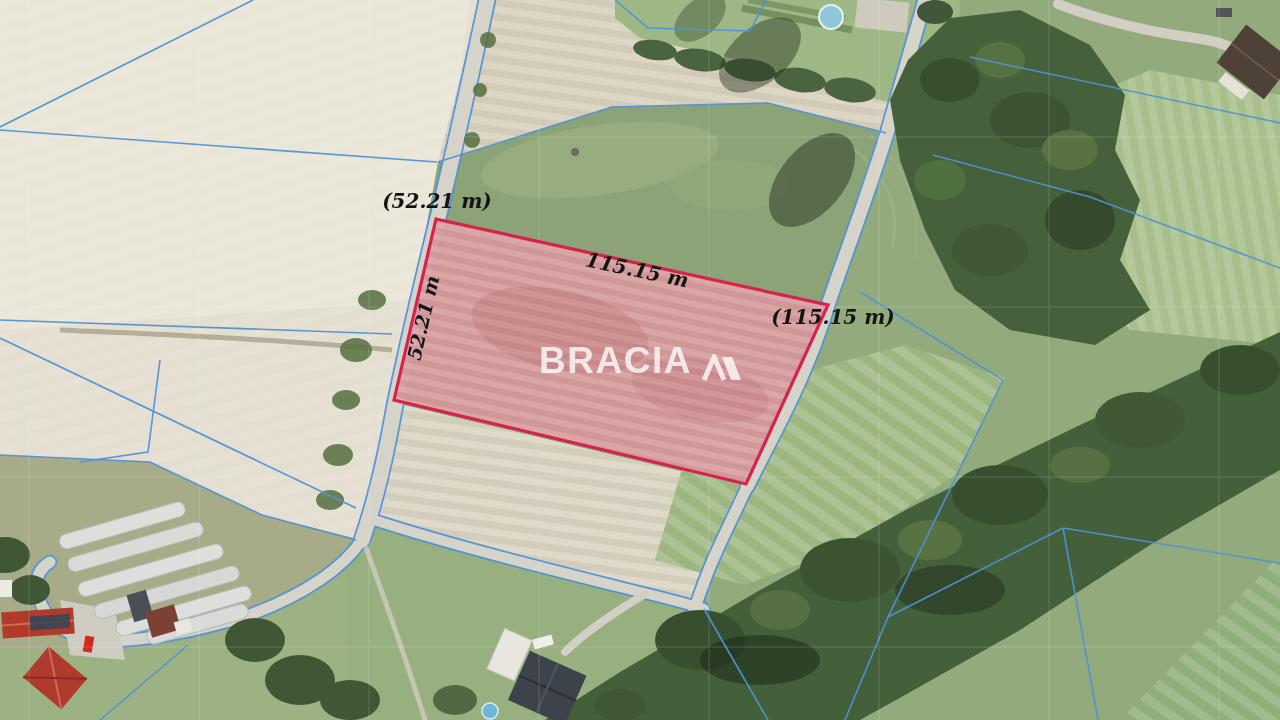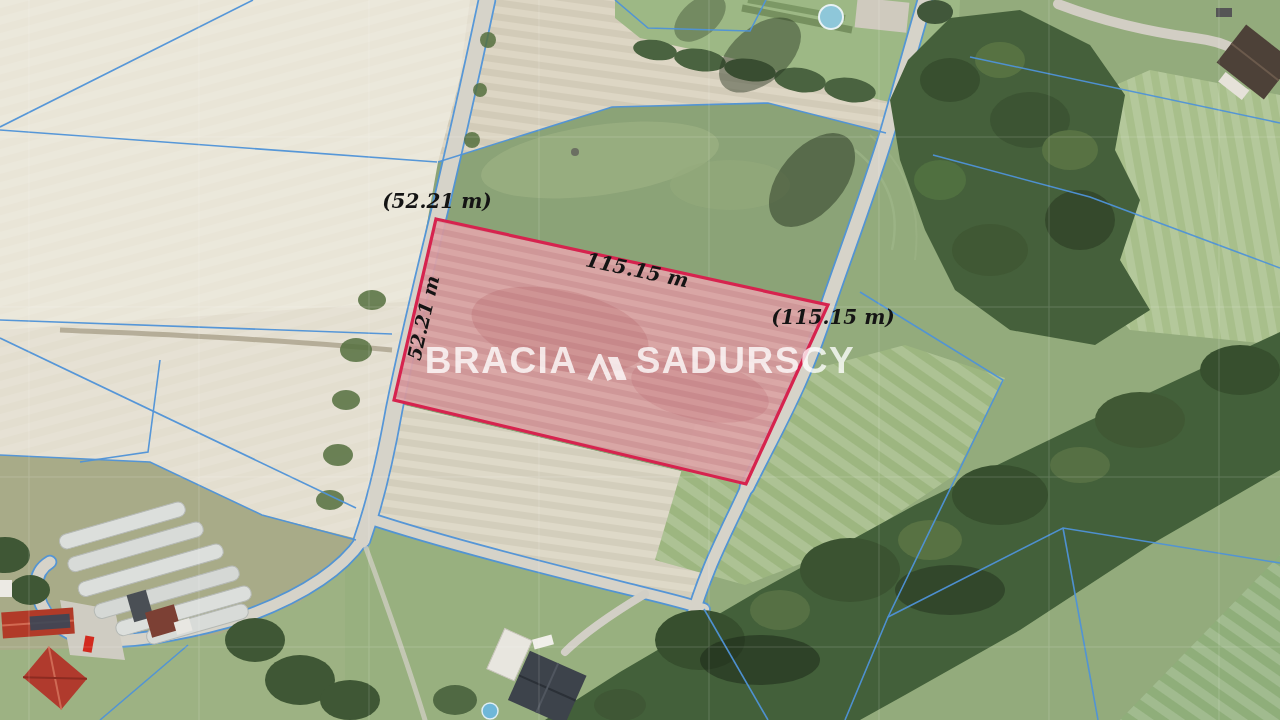--- a/index.html
+++ b/index.html
@@ -266,15 +266,14 @@
     <text class="dim-label" x="424" y="324" font-size="19" text-anchor="middle" transform="rotate(-77 424 318)">52.21 m</text>
   </g>
 </svg>
 
 <div class="watermark">
   <span>BRACIA</span>
   <svg width="40" height="28" viewBox="0 0 40 28">
     <polyline points="3,26 13,3 23,26" fill="none" stroke="currentColor" stroke-width="5"></polyline>
     <polygon points="21,3 31,3 40,26 30,26" fill="currentColor"></polygon>
   </svg>
-  <span>SADURSCY</span>
 </div>
 </div>
 
 </body></html>

